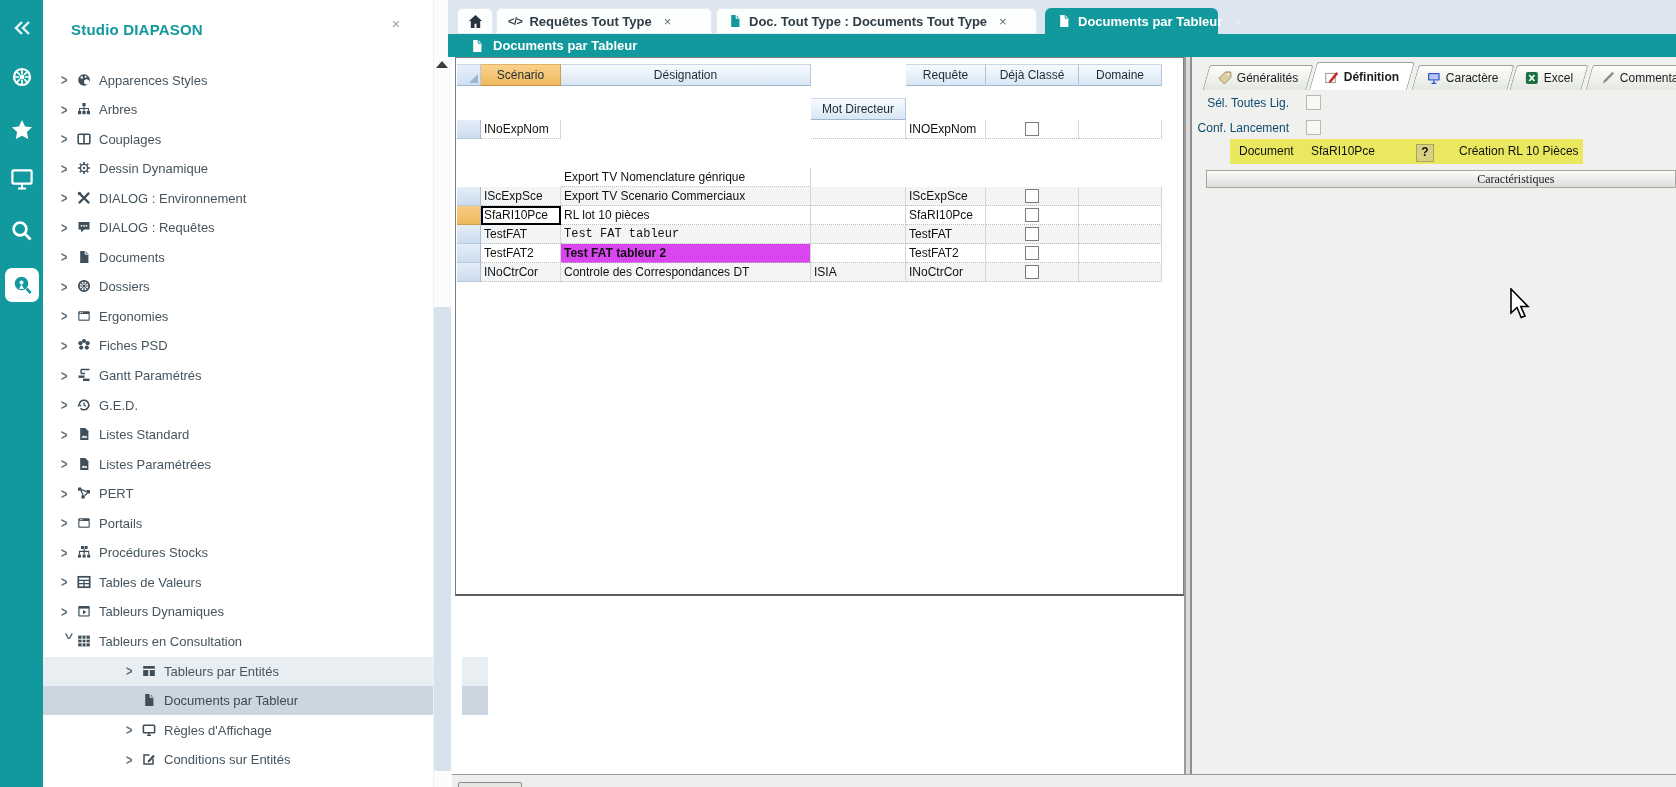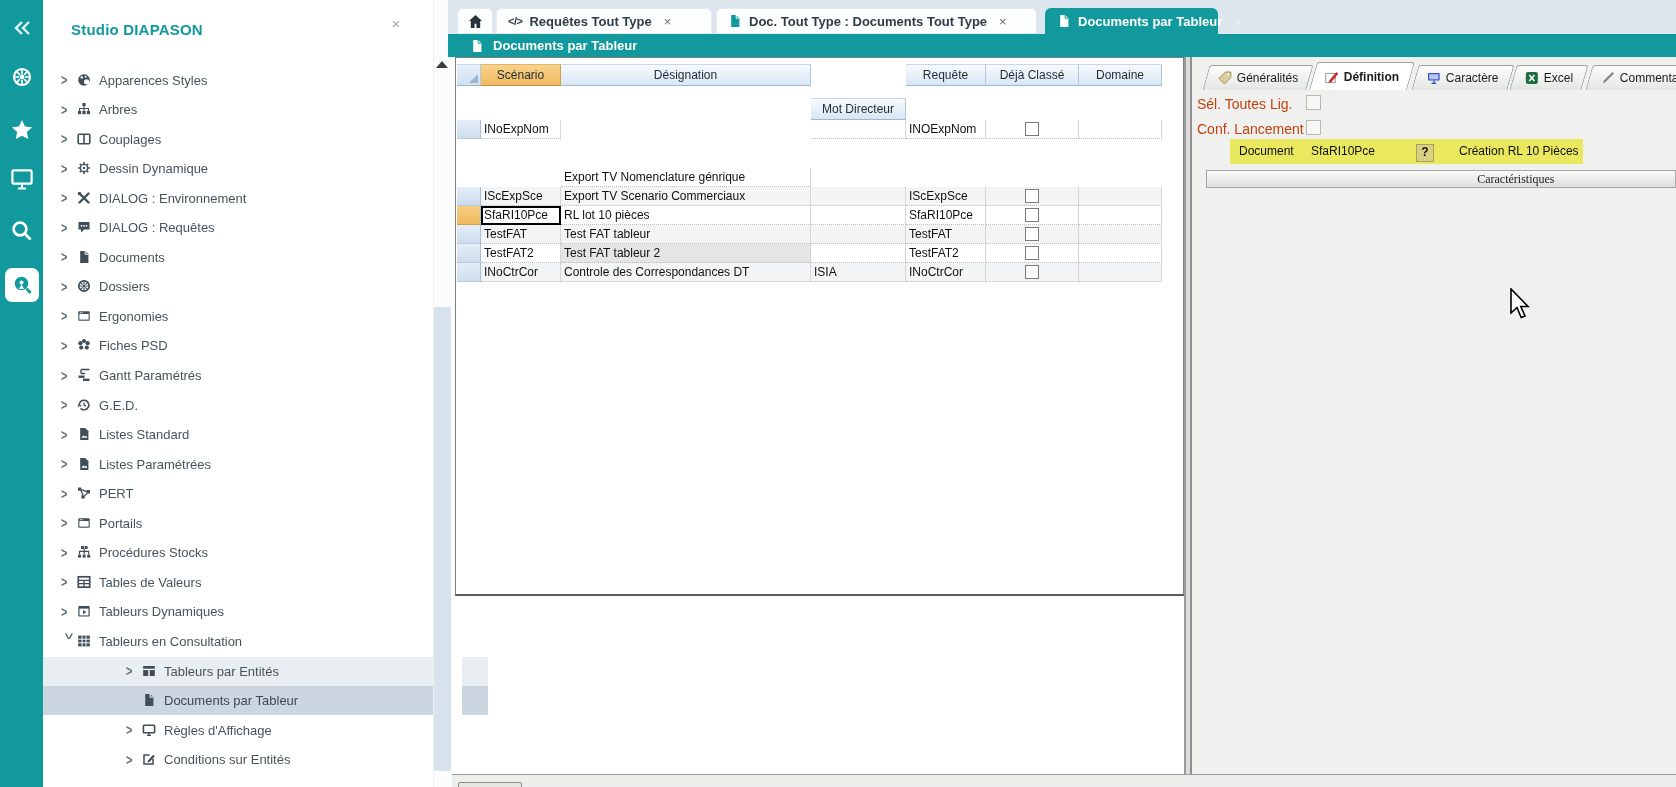--- a/index.html
+++ b/index.html
@@ -59,21 +59,21 @@
   
   #divider{left:1184px;top:57px;width:8px;height:717px;background:linear-gradient(90deg,#9a9a9a 0 2px,#dcdcdc 2px 6px,#8f8f8f 6px 8px);}
   
   #right-pane{left:1192px;top:57px;width:484px;height:717px;background:#f0f1ee;}
   #rtabs{position:absolute;left:14px;top:7px;height:26px;display:flex;align-items:flex-end;}
   .rtab{position:relative;height:24px;margin-right:3px;padding:0 11px;background:linear-gradient(#fdfdfb,#e3e7e1);
         border:1px solid #9aa49c;border-bottom:none;border-radius:3px 3px 0 0;transform:skewX(-16deg);display:flex;align-items:center;cursor:pointer;}
   .rtab>span{transform:skewX(16deg);display:flex;align-items:center;gap:5px;font-size:12px;color:#1c1c1c;white-space:nowrap;}
   .rtab.active{height:27px;background:#fff;z-index:3;}
   .rtab.active>span{font-weight:bold;}
-  .rlabel{position:absolute;font-size:14px;color:#c2410c;white-space:nowrap;}
+  .rlabel{position:absolute;font-size:12px;color:#0c4a6e;white-space:nowrap;}
   .rcb{position:absolute;width:13px;height:13px;border:1px solid #b9b9b2;background:#f7f7f3;cursor:pointer;}
   #ybar{position:absolute;left:38px;top:82px;width:353px;height:25px;background:#e9e85e;}
   #ybar span{position:absolute;top:5px;font-size:12px;color:#111;white-space:nowrap;}
   #help-btn{position:absolute;left:186px;top:3px;width:16px;height:16px;background:#d8d083;border:1px solid #a9a257;color:#8b8b6a;
             font-size:11px;font-weight:bold;text-align:center;line-height:15px;cursor:pointer;}
   #caract-bar{position:absolute;left:14px;top:113px;width:470px;height:18px;background:linear-gradient(#fbfbfa,#dddddb);
               border:1px solid #a6a6a2;box-sizing:border-box;font-family:Liberation Serif, serif;}
   #caract-bar span{position:absolute;left:66%;transform:translateX(-50%);top:1px;font-size:12px;color:#1c1c1c;white-space:nowrap;}
   
   #bottom-strip{left:452px;top:774px;width:1224px;height:13px;background:#eeeeec;border-top:1px solid #9a9a9a;}
@@ -506,32 +506,32 @@
         <div class="dcell" style="width: 95px; background: rgb(255, 255, 255);"></div>
         <div class="dcell" style="width: 80px; background: rgb(255, 255, 255);">SfaRI10Pce</div>
         <div class="dcell" style="width: 93px; background: rgb(255, 255, 255); justify-content: center;">
           <span class="cb"></span>
         </div>
         <div class="dcell" style="width: 83px; background: rgb(255, 255, 255);"></div>
       </div>
       <div class="grow">
         <div class="dcell rowsel" style="width: 24px;"></div>
         <div class="dcell" style="width: 80px; background: rgb(243, 244, 245);">TestFAT</div>
-        <div class="dcell" style="width: 250px; background: rgb(243, 244, 245);">Test FAT tableur</div>
+        <div class="dcell" style="width: 250px; background: rgb(243, 244, 245); font-family: Liberation Mono, monospace;">Test FAT tableur</div>
         <div class="dcell" style="width: 95px; background: rgb(243, 244, 245);"></div>
         <div class="dcell" style="width: 80px; background: rgb(243, 244, 245);">TestFAT</div>
         <div class="dcell" style="width: 93px; background: rgb(243, 244, 245); justify-content: center;">
           <span class="cb"></span>
         </div>
         <div class="dcell" style="width: 83px; background: rgb(243, 244, 245);"></div>
       </div>
       <div class="grow">
         <div class="dcell rowsel" style="width: 24px;"></div>
         <div class="dcell" style="width: 80px; background: rgb(255, 255, 255);">TestFAT2</div>
-        <div class="dcell" style="width: 250px; background: #e5e5e5;">Test FAT tableur 2</div>
+        <div class="dcell" style="width: 250px; background: #d946ef; font-weight: bold;">Test FAT tableur 2</div>
         <div class="dcell" style="width: 95px; background: rgb(255, 255, 255);"></div>
         <div class="dcell" style="width: 80px; background: rgb(255, 255, 255);">TestFAT2</div>
         <div class="dcell" style="width: 93px; background: rgb(255, 255, 255); justify-content: center;">
           <span class="cb"></span>
         </div>
         <div class="dcell" style="width: 83px; background: rgb(255, 255, 255);"></div>
       </div>
       <div class="grow">
         <div class="dcell rowsel" style="width: 24px;"></div>
         <div class="dcell" style="width: 80px; background: rgb(243, 244, 245);">INoCtrCor</div>

